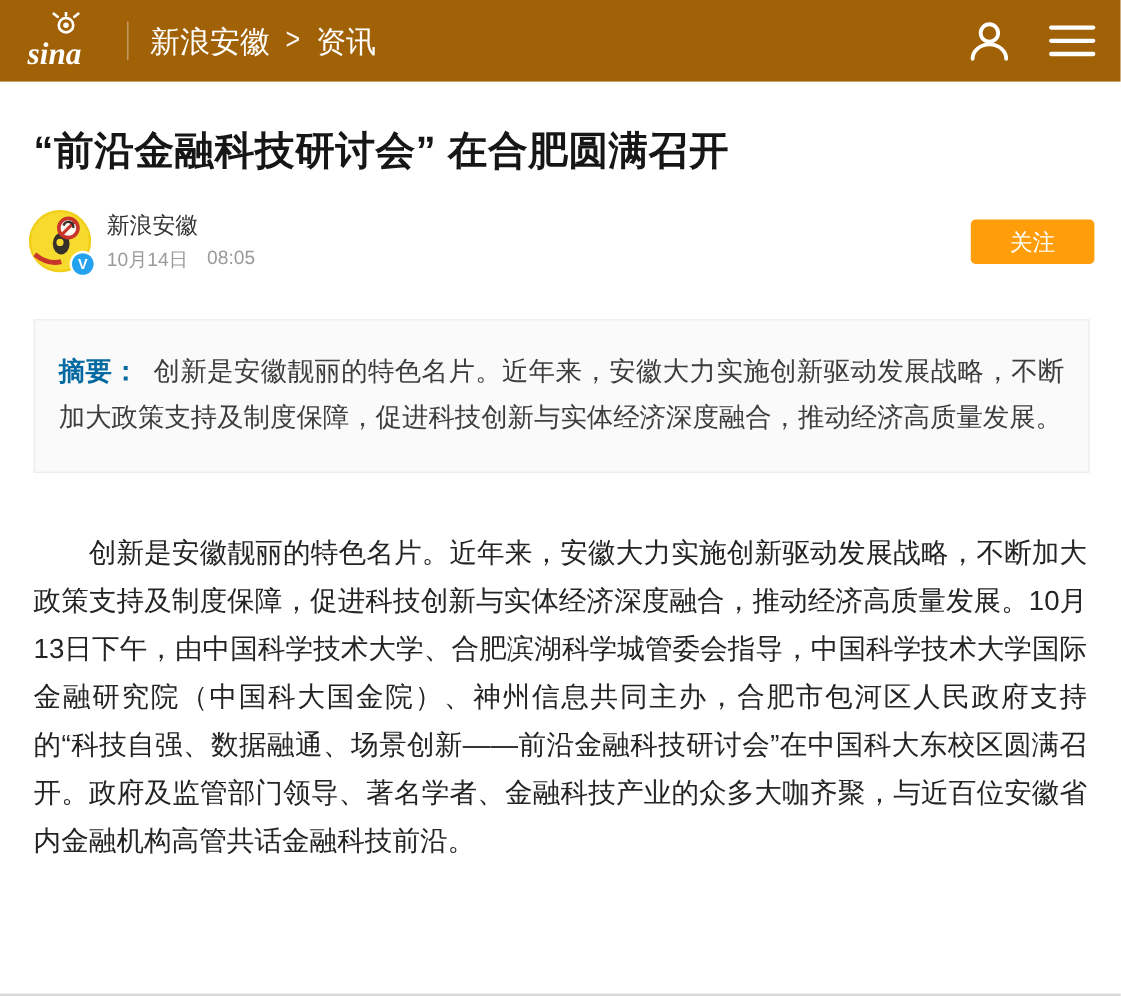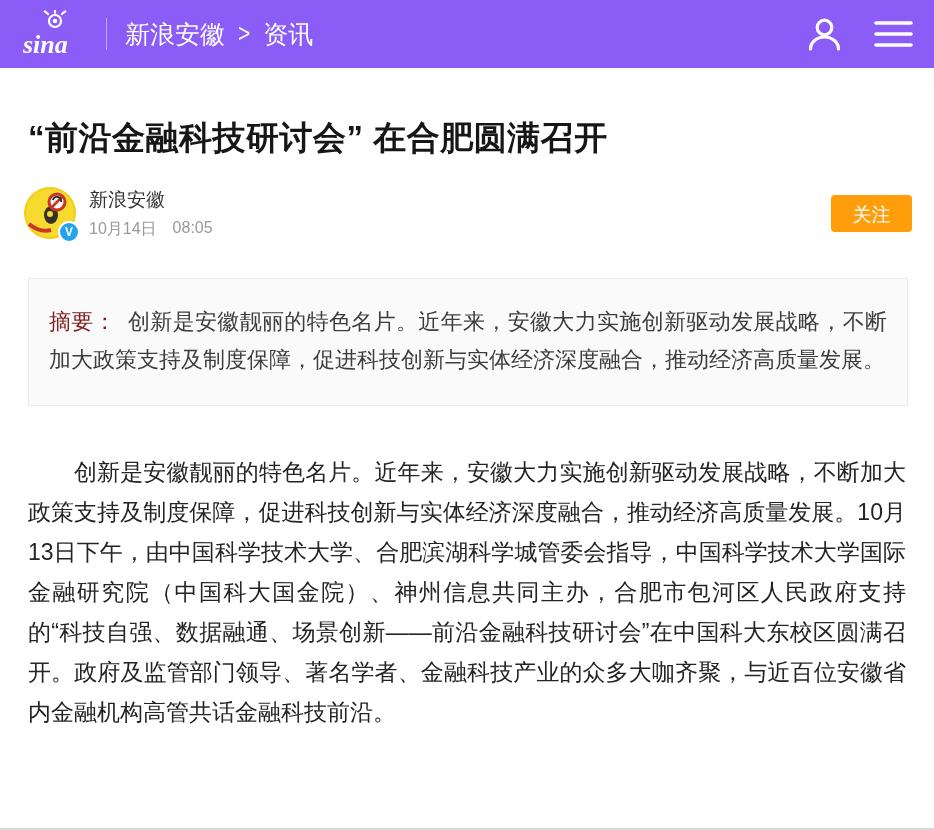--- a/index.html
+++ b/index.html
@@ -9,21 +9,21 @@
     height: 830px;
     background: #fff;
     overflow: hidden;
     border-bottom: 2px solid #d8d8d8;
     font-family: "Liberation Sans", "DejaVu Sans", sans-serif;
   }
 
   
   .topbar {
     height: 68px;
-    background: #8b5cf6;
+    background: #a16207;
     display: flex;
     align-items: center;
     padding: 0 20px 0 22px;
   }
   .logo-wrap { display: flex; align-items: center; }
   .topbar-divider {
     width: 1px; height: 32px;
     background: rgba(255,255,255,.45);
     margin: 0 18px 0 16px;
   }
@@ -44,21 +44,21 @@
   .top-icons {
     margin-left: auto;
     display: flex;
     align-items: center;
     gap: 30px;
   }
   .top-icons .icon-btn { display: flex; align-items: center; cursor: pointer; }
 
   
   .article-title {
-    margin: 48px 28px 0 28px;
+    margin: 36px 28px 0 28px;
     font-size: 33px;
     line-height: 1.35;
     color: #161616;
     font-weight: 700;
     letter-spacing: 0.5px;
   }
 
   
   .author-row {
     display: flex;
@@ -91,21 +91,21 @@
   .pub-time {
     margin-top: 6px;
     font-size: 16px;
     color: #9a9a9a;
     display: flex;
     gap: 16px;
     justify-content: space-between;
   }
   .follow-btn {
     margin-left: auto;
-    width: 81px;
+    width: 103px;
     height: 37px;
     border: 0;
     border-radius: 4px;
     background: #ff9d0a;
     color: #fff;
     font-size: 19px;
     line-height: 37px;
     text-align: center;
     cursor: pointer;
     font-family: inherit;
@@ -119,22 +119,22 @@
     padding: 24px 20px 26px 20px;
   }
   .summary-box p {
     margin: 0;
     font-size: 22px;
     line-height: 38px;
     color: #3d3d3d;
     text-align: justify;
   }
   .summary-label {
-    font-weight: 400;
-    color: #7f1d1d;
+    font-weight: 700;
+    color: #0369a1;
     margin-right: 12px;
   }
 
   
   .article-body { margin: 46px 28px 0 28px; }
   .article-body p {
     margin: 0;
     font-size: 23px;
     line-height: 40px;
     color: #242424;

